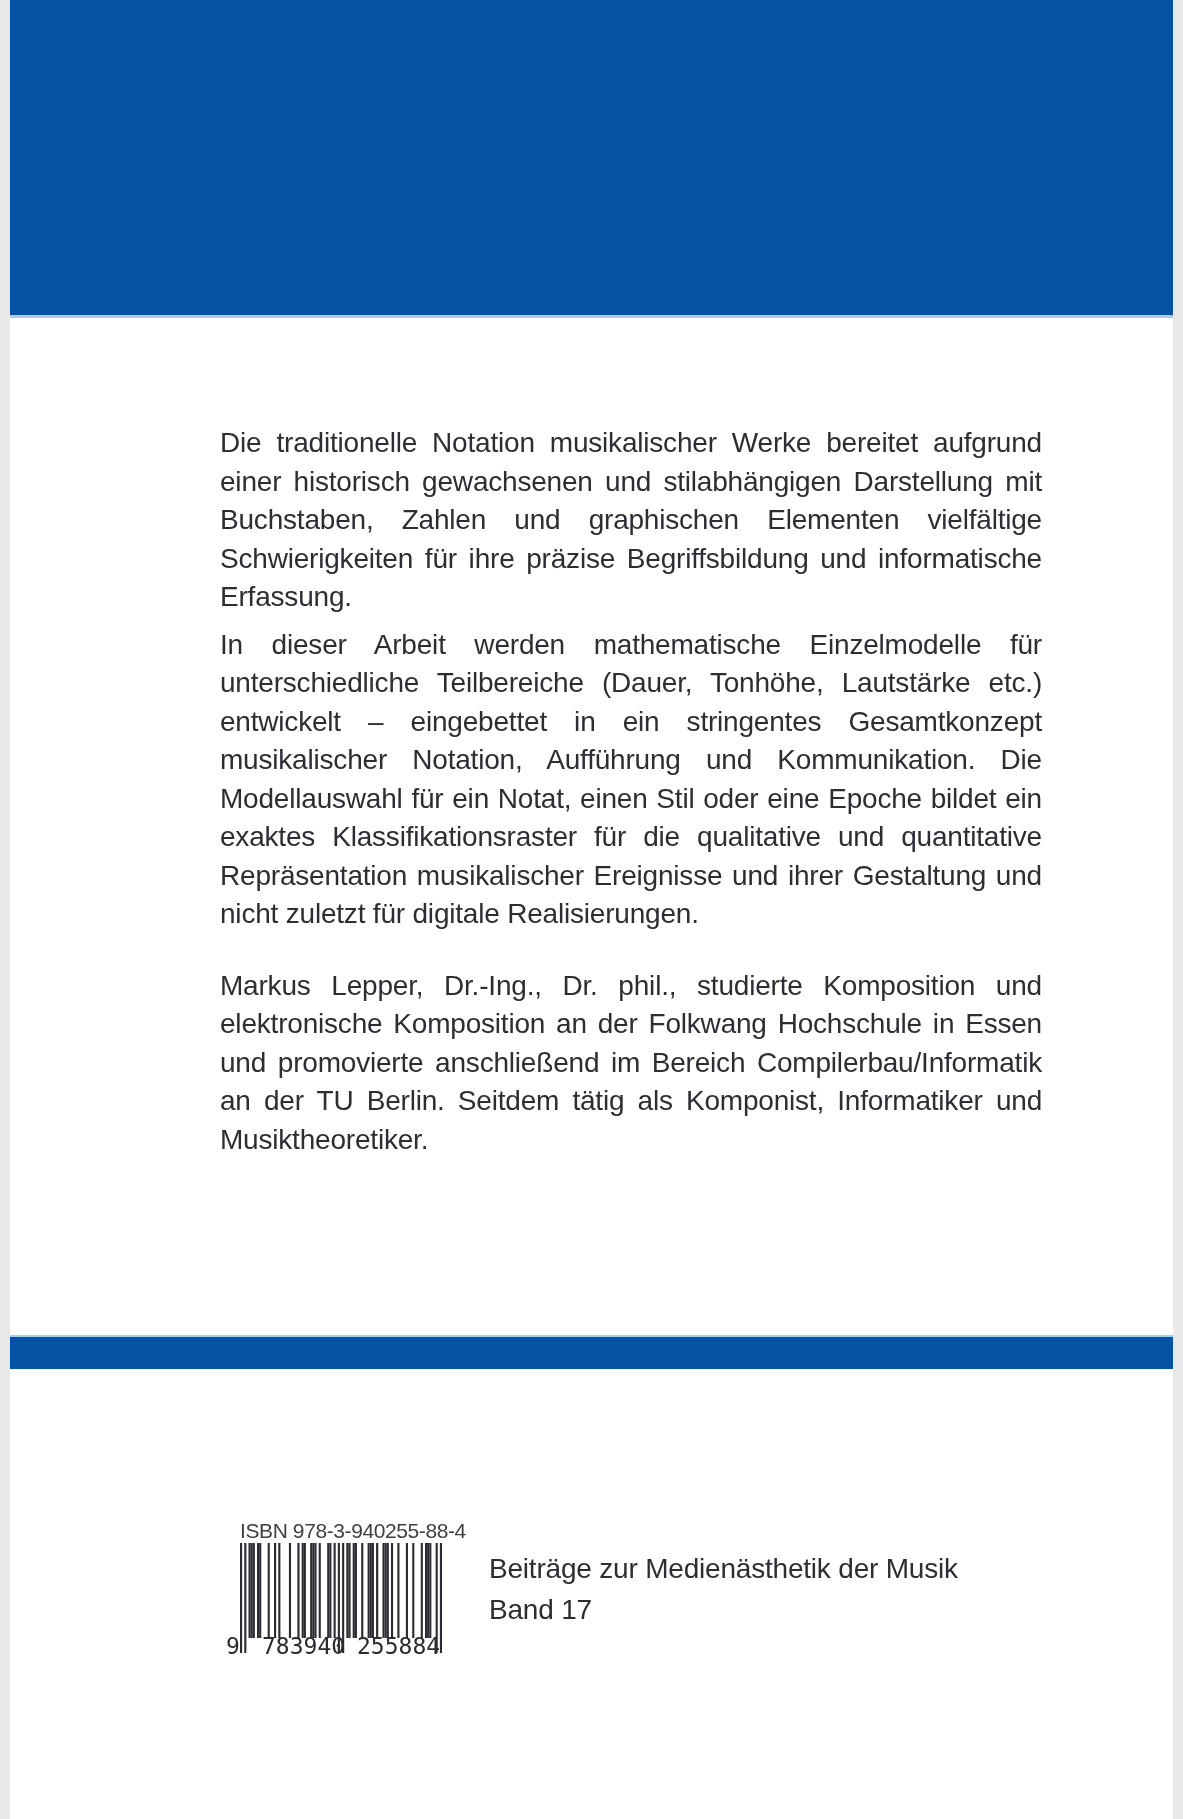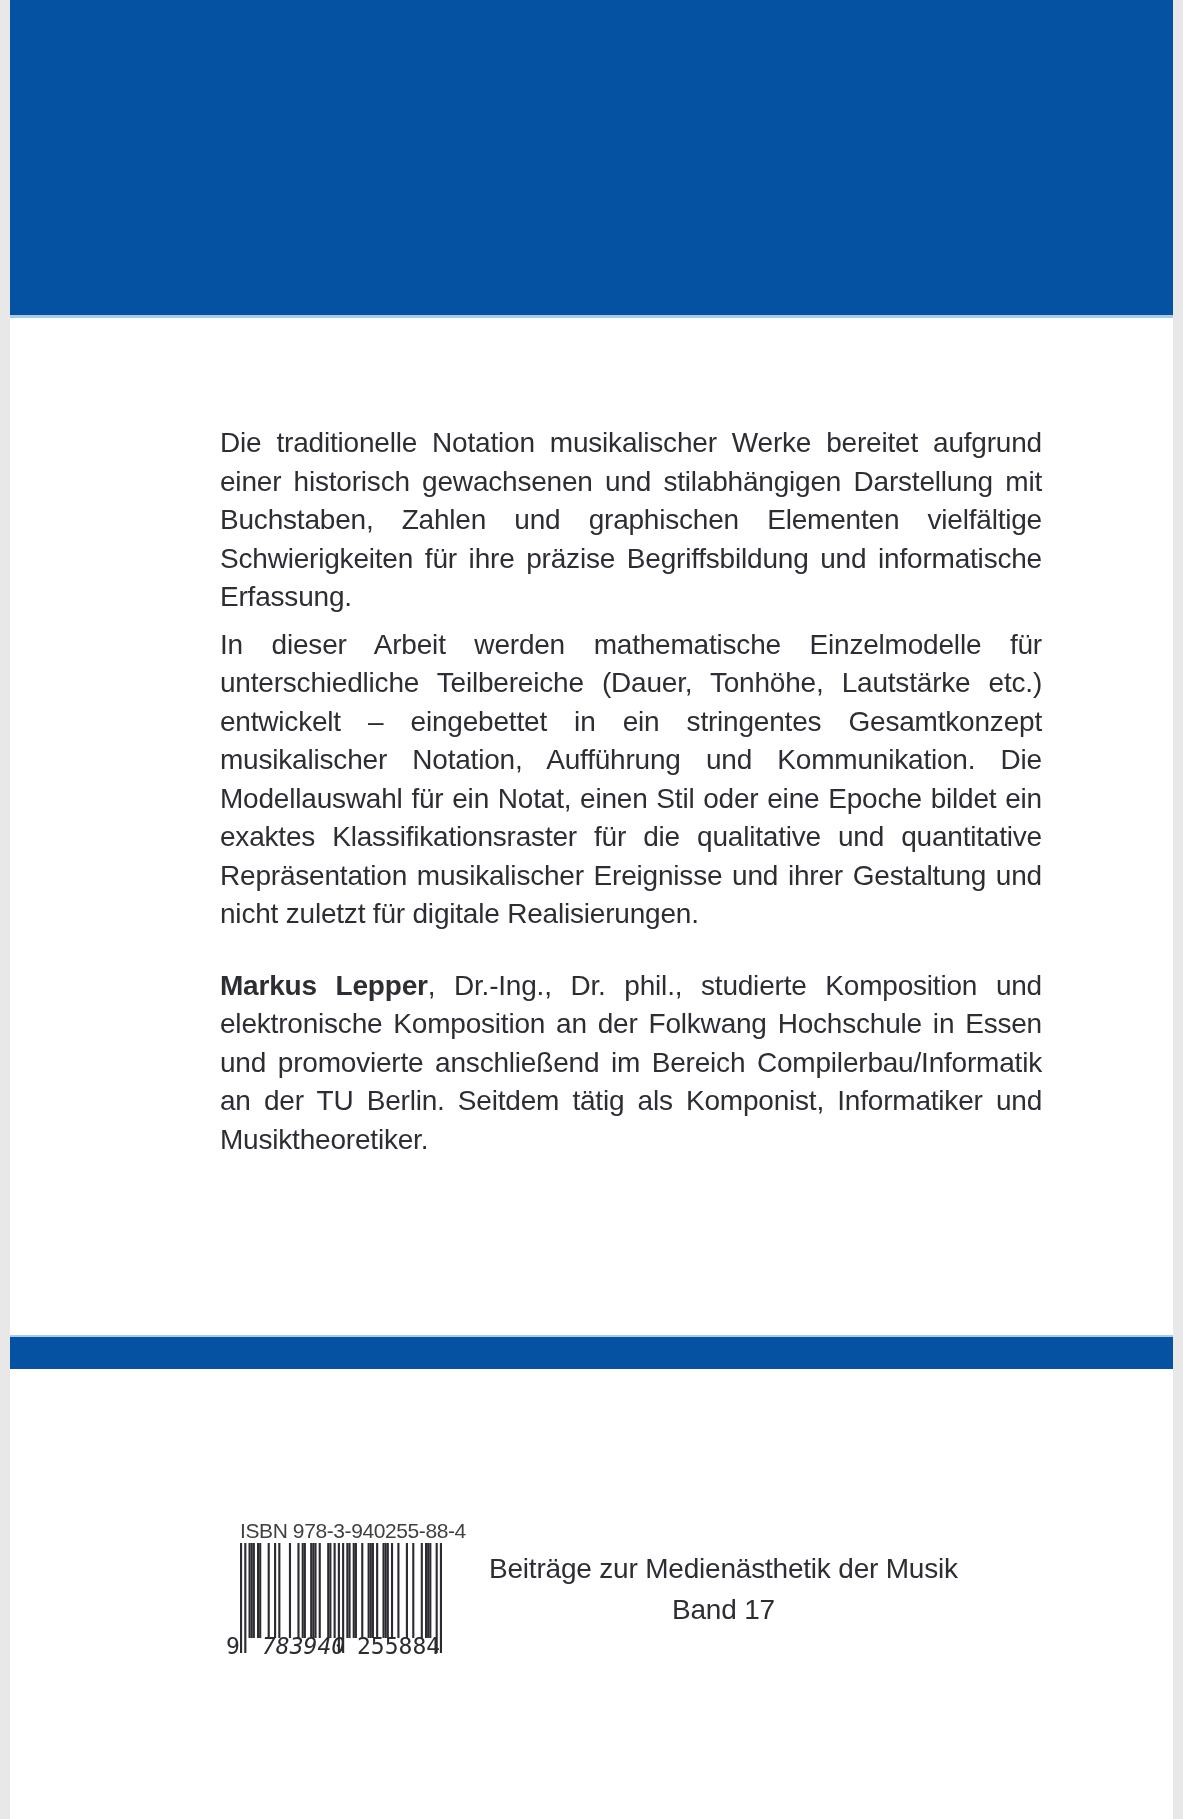--- a/index.html
+++ b/index.html
@@ -28,21 +28,21 @@
     left: 210px; top: 424px;
     width: 822px;
     color: #2d2d34;
     font-size: 28px;
     line-height: 38.5px;
     letter-spacing: -0.2px;
     text-align: justify;
   }
   .content p { margin: 0 0 9px 0; }
   .content p.author-para { margin-top: 33px; }
-  .author-name { font-weight: 700; }
+  .author-name { font-weight: 400; }
 
   
   .mid-stripe {
     position: absolute;
     left: 0; top: 1335px;
     width: 100%; height: 32px;
     background: #0552a2;
     border-top: 2px solid #a9cbe8;
   }
 
@@ -72,32 +72,31 @@
   .bc-digit {
     position: absolute;
     top: 114px;
     font-family: "DejaVu Sans Mono", monospace;
     font-size: 23px;
     letter-spacing: 0px;
     color: #2b2b31;
     background: transparent;
   }
   .bc-d9 { left: -1px; }
-  .bc-g1 { left: 35px; font-style: italic; }
+  .bc-g1 { left: 35px; }
   .bc-g2 { left: 130px; }
 
   
   .series {
     position: absolute;
     left: 479px; top: 1548px;
     color: #2d2d34;
     font-size: 28px;
     line-height: 41px;
     letter-spacing: -0.2px;
-    text-align: center;
   }
 </style>
 </head>
 <body>
 
 <div class="cover">
 
   <div class="top-band"></div>
 
   <div class="content">

